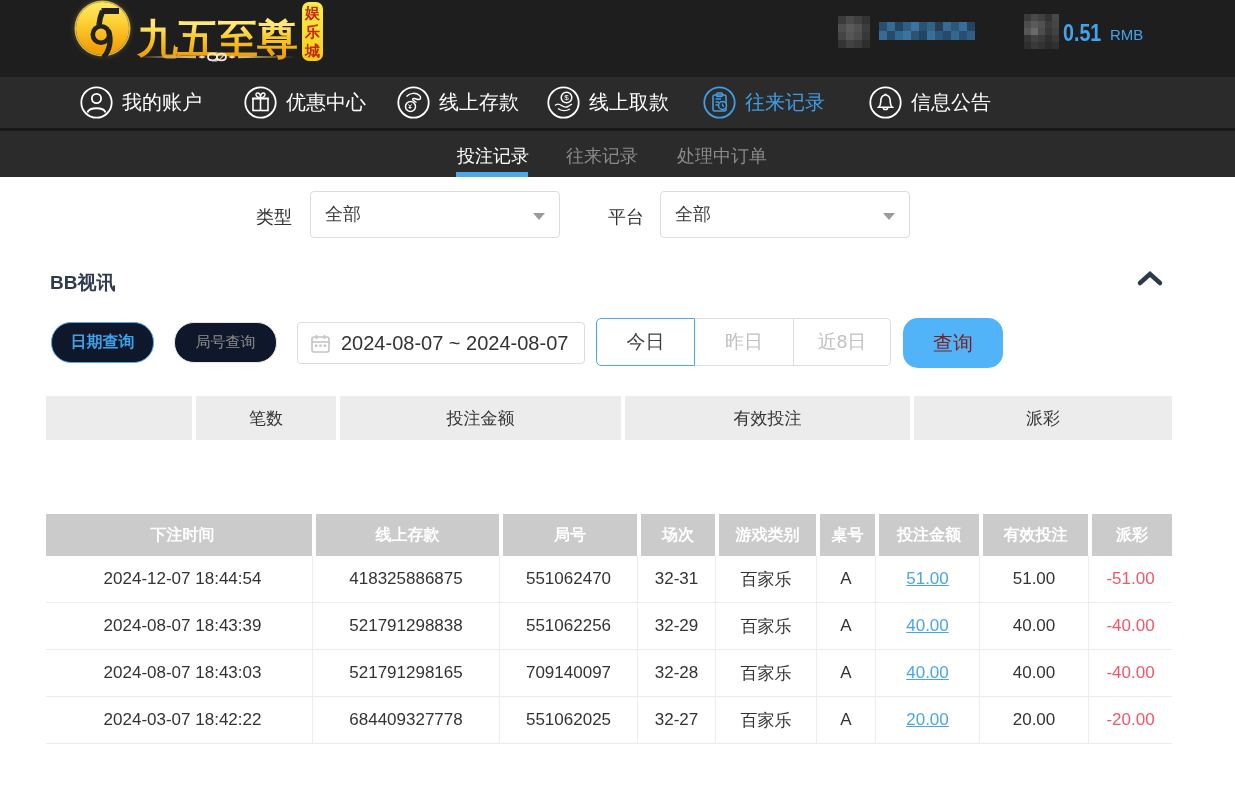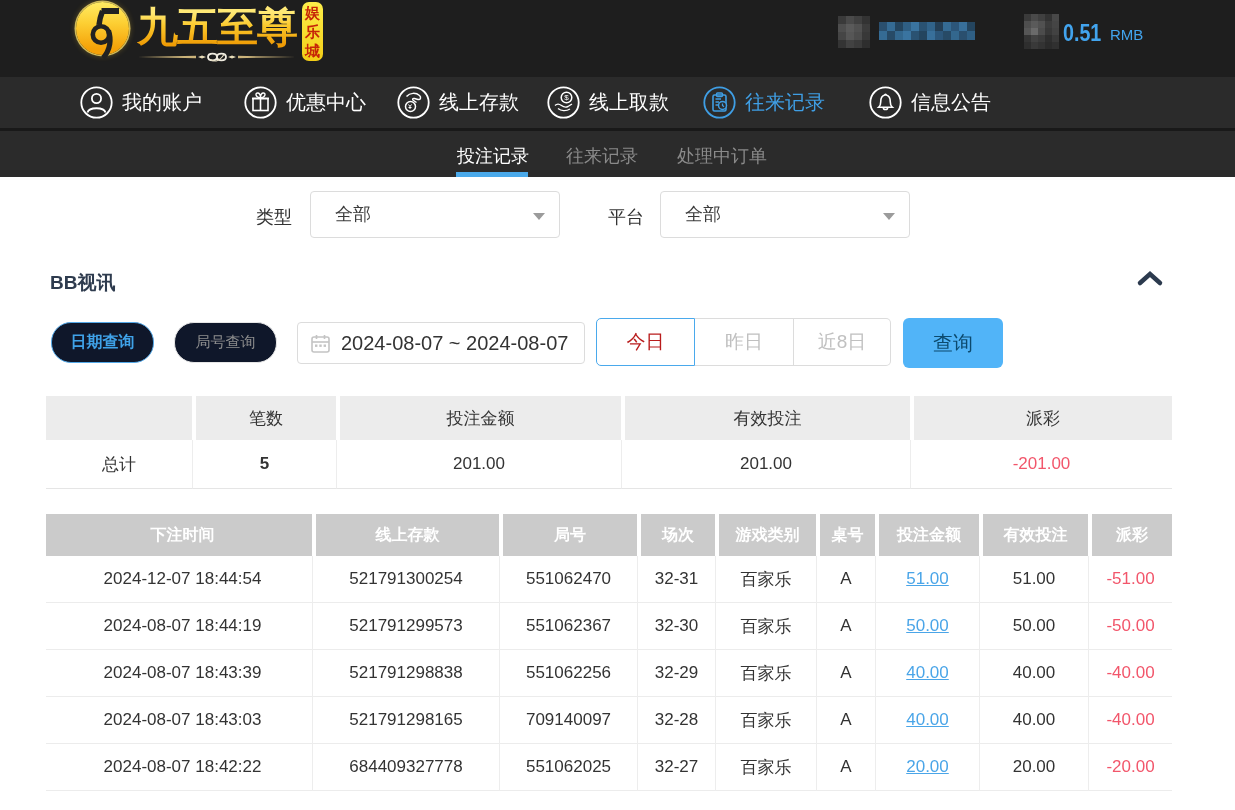--- a/index.html
+++ b/index.html
@@ -5,21 +5,21 @@
 * { margin:0; padding:0; box-sizing:border-box; }
 html,body { width:1235px; height:810px; background:#fff; font-family:"Liberation Sans",sans-serif; }
 #page { position:relative; width:1235px; height:810px; overflow:hidden; }
 
 
 #hdr { position:absolute; left:0; top:0; width:1235px; height:77px; background:#1e1e1e; }
 #logoCircle { position:absolute; left:76px; top:2px; width:53px; height:53px; border-radius:50%;
   background:linear-gradient(180deg, #ffe95f 4%, #fdcf33 40%, #f4a108 88%);
   box-shadow:0 0 0 1.5px rgba(255,230,110,0.75), 0 0 6px rgba(255,210,60,0.45); }
 #logoCircle svg { position:absolute; left:0; top:0; }
-#logoTxt { position:absolute; left:137px; top:4px; height:48px;
+#logoTxt { position:absolute; left:137px; top:16px; height:48px;
   font-family:"Liberation Serif",serif; font-weight:bold; font-size:41px; line-height:46px;
   letter-spacing:-1px; white-space:nowrap;
   background:linear-gradient(#ffe976 18%, #fbc92c 45%, #ee9b05 85%);
   -webkit-background-clip:text; background-clip:text; color:transparent; }
 #badge { position:absolute; left:302px; top:2px; width:21px; height:59px; border-radius:7px;
   background:linear-gradient(#fcee4a, #f3cd16); color:#c62508; font-weight:bold; font-size:15px;
   font-family:"Liberation Serif",serif; line-height:19px; text-align:center; padding-top:2px; }
 #flourish { position:absolute; left:136px; top:48px; width:162px; height:18px; }
 
 
@@ -42,44 +42,44 @@
 
 #sep { position:absolute; left:0; top:128px; width:1235px; height:3px; background:#191919; }
 #subnav { position:absolute; left:0; top:131px; width:1235px; height:46px; background:#2b2b2b; }
 .stab { position:absolute; top:0; height:46px; line-height:50px; font-size:18px; color:#8a8a8a; }
 .stab.on { color:#fff; }
 #underline { position:absolute; left:456px; top:41px; width:72px; height:5px; background:#4aa9ea; }
 
 
 .flabel { position:absolute; font-size:18px; color:#333; top:205px; }
 .sel { position:absolute; top:191px; width:250px; height:47px; border:1px solid #dcdcdc; border-radius:4px;
-  background:#fff; font-size:18px; color:#3c3c3c; line-height:45px; padding-left:24px; }
+  background:#fff; font-size:18px; color:#3c3c3c; line-height:45px; padding-left:14px; }
 .sel .arr { position:absolute; right:14px; top:21px; width:0; height:0;
   border-left:6px solid transparent; border-right:6px solid transparent; border-top:7px solid #9b9b9b; }
 
 
 #sechead { position:absolute; left:50px; top:270px; font-size:19px; font-weight:bold; color:#2e3b4e; }
 #chev { position:absolute; left:1136px; top:269px; }
 
 
 .pill { position:absolute; top:322px; height:41px; border-radius:20px; font-size:15px;
   display:flex; align-items:center; justify-content:center; background:#0f172a; }
 #pill1 { left:51px; width:103px; border:1px solid #54a9e8; color:#3fa2e8; font-weight:bold; font-size:16px; }
 #pill2 { left:174px; width:103px; border:1px solid #e6e6e6; color:#8f8f8f; font-size:15px; }
 #dateinp { position:absolute; left:297px; top:322px; width:288px; height:42px; border:1px solid #dcdcdc;
   border-radius:4px; background:#fff; display:flex; align-items:center; font-size:20px; color:#333; }
 #dateinp svg { margin:0 11px 0 13px; }
 #btngrp { position:absolute; left:596px; top:318px; width:295px; height:48px; display:flex; }
 .gbtn { width:99px; height:48px; border:1px solid #dcdcdc; background:#fff; color:#c0c0c0;
   font-size:19px; display:flex; align-items:center; justify-content:center; }
-.gbtn:first-child { border-radius:5px 0 0 5px; border-color:#4aa9ec; color:#b91c1c; }
+.gbtn:first-child { border-radius:5px 0 0 5px; border-color:#4aa9ec; color:#404040; }
 .gbtn:nth-child(2) { border-left:none; }
 .gbtn:last-child { border-radius:0 5px 5px 0; border-left:none; width:97px; }
 #qbtn { position:absolute; left:903px; top:318px; width:100px; height:50px; background:#51b4f8;
-  border-radius:6px; color:#0c4a6e; font-size:20px; display:flex; align-items:center; justify-content:center; }
+  border-radius:15px; color:#7f1d1d; font-size:20px; display:flex; align-items:center; justify-content:center; }
 
 
 table { border-collapse:separate; border-spacing:0; table-layout:fixed; position:absolute; left:46px; }
 td,th { text-align:center; overflow:hidden; white-space:nowrap; }
 
 #sumtbl { top:396px; width:1126px; font-size:17px; color:#333; }
 #sumtbl th { height:44px; background:#ececec; font-weight:normal; border-left:4px solid #fff; }
 #sumtbl th:first-child { border-left:none; }
 #sumtbl td { height:49px; background:#fff; border-bottom:1px solid #e5e5e5; border-left:1px solid #ededed; }
 #sumtbl td:first-child { border-left:none; }
@@ -284,27 +284,20 @@
         <col style="width:262px">
       </colgroup>
     <tbody>
         <tr>
           <th></th>
           <th>笔数</th>
           <th>投注金额</th>
           <th>有效投注</th>
           <th>派彩</th>
         </tr>
-    <tr>
-          <td>总计</td>
-          <td><b>5</b></td>
-          <td>201.00</td>
-          <td>201.00</td>
-          <td class="neg">-201.00</td>
-        </tr>
   </tbody>
     </table>
 
   <table id="dattbl">
     <colgroup>
         <col style="width:266px">
         <col style="width:187px">
         <col style="width:138px">
         <col style="width:78px">
         <col style="width:101px">
@@ -320,39 +313,28 @@
           <th>局号</th>
           <th>场次</th>
           <th>游戏类别</th>
           <th>桌号</th>
           <th>投注金额</th>
           <th>有效投注</th>
           <th>派彩</th>
         </tr>
     <tr>
           <td>2024-12-07 18:44:54</td>
-          <td>521791300254</td>
+          <td>418325886875</td>
           <td>551062470</td>
           <td>32-31</td>
           <td>百家乐</td>
           <td>A</td>
           <td><span class="lnk">51.00</span></td>
           <td>51.00</td>
           <td class="neg">-51.00</td>
-        </tr>
-    <tr>
-          <td>2024-08-07 18:44:19</td>
-          <td>521791299573</td>
-          <td>551062367</td>
-          <td>32-30</td>
-          <td>百家乐</td>
-          <td>A</td>
-          <td><span class="lnk">50.00</span></td>
-          <td>50.00</td>
-          <td class="neg">-50.00</td>
         </tr>
     <tr>
           <td>2024-08-07 18:43:39</td>
           <td>521791298838</td>
           <td>551062256</td>
           <td>32-29</td>
           <td>百家乐</td>
           <td>A</td>
           <td><span class="lnk">40.00</span></td>
           <td>40.00</td>
@@ -363,21 +345,21 @@
           <td>521791298165</td>
           <td>709140097</td>
           <td>32-28</td>
           <td>百家乐</td>
           <td>A</td>
           <td><span class="lnk">40.00</span></td>
           <td>40.00</td>
           <td class="neg">-40.00</td>
         </tr>
     <tr>
-          <td>2024-08-07 18:42:22</td>
+          <td>2024-03-07 18:42:22</td>
           <td>684409327778</td>
           <td>551062025</td>
           <td>32-27</td>
           <td>百家乐</td>
           <td>A</td>
           <td><span class="lnk">20.00</span></td>
           <td>20.00</td>
           <td class="neg">-20.00</td>
         </tr>
   </tbody>

